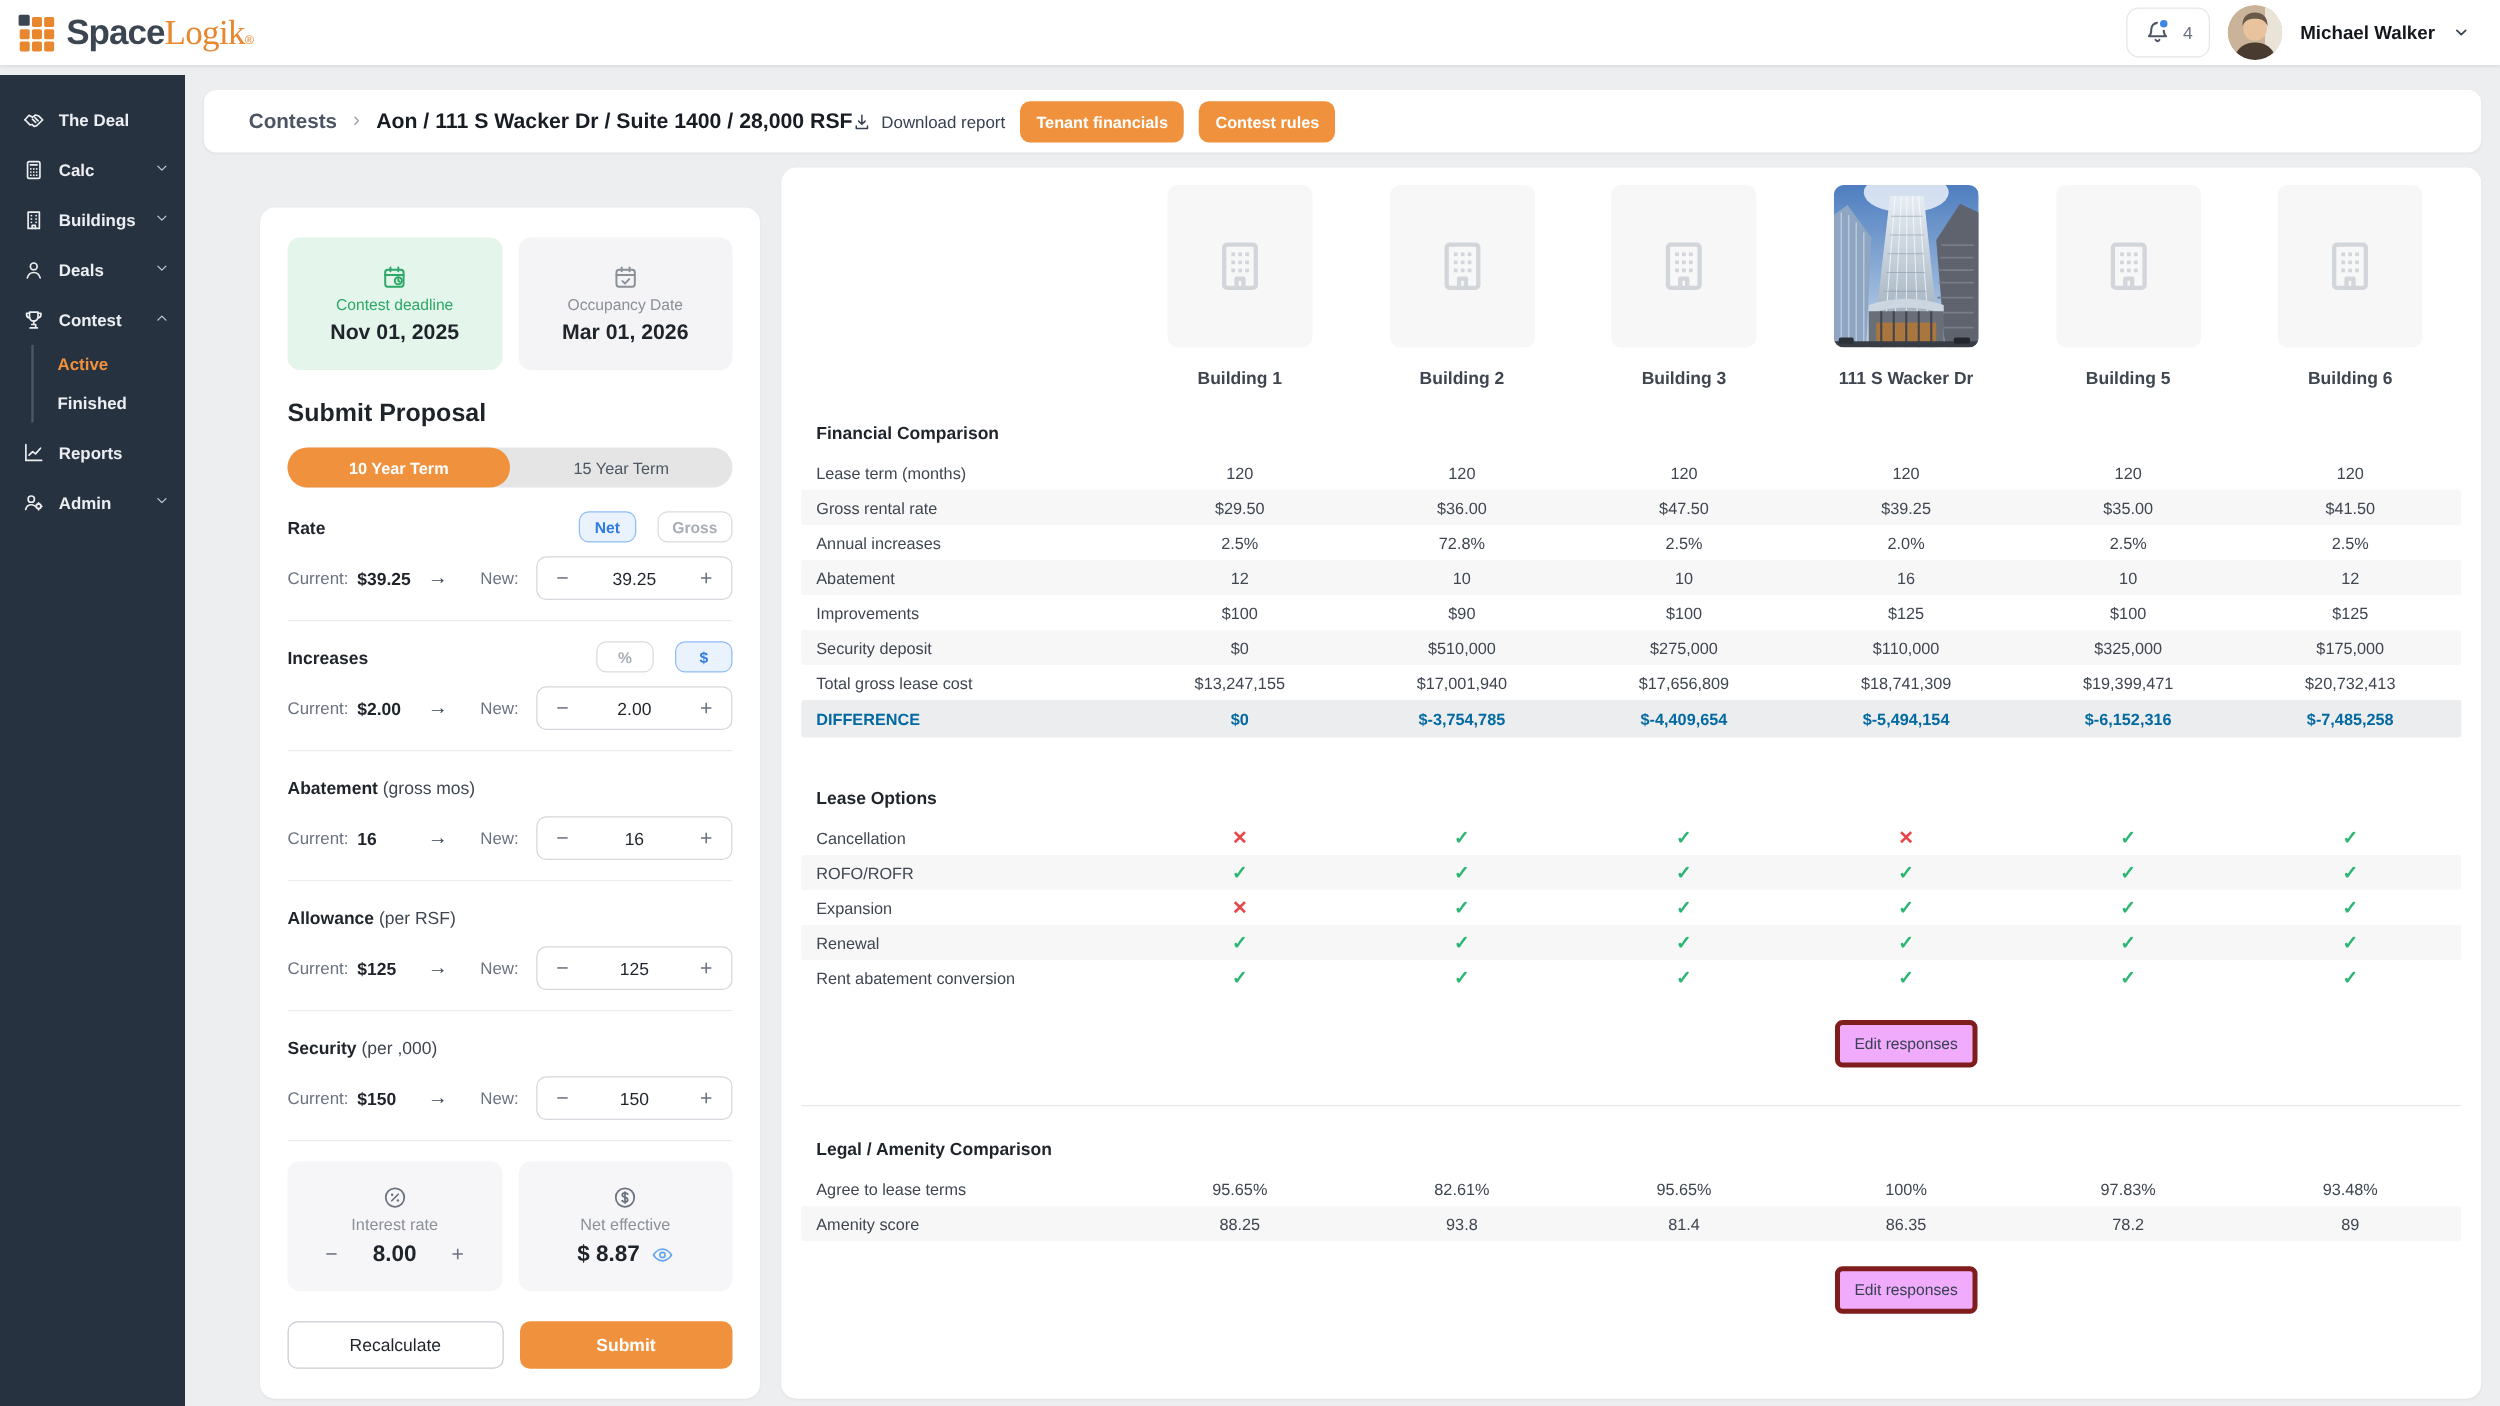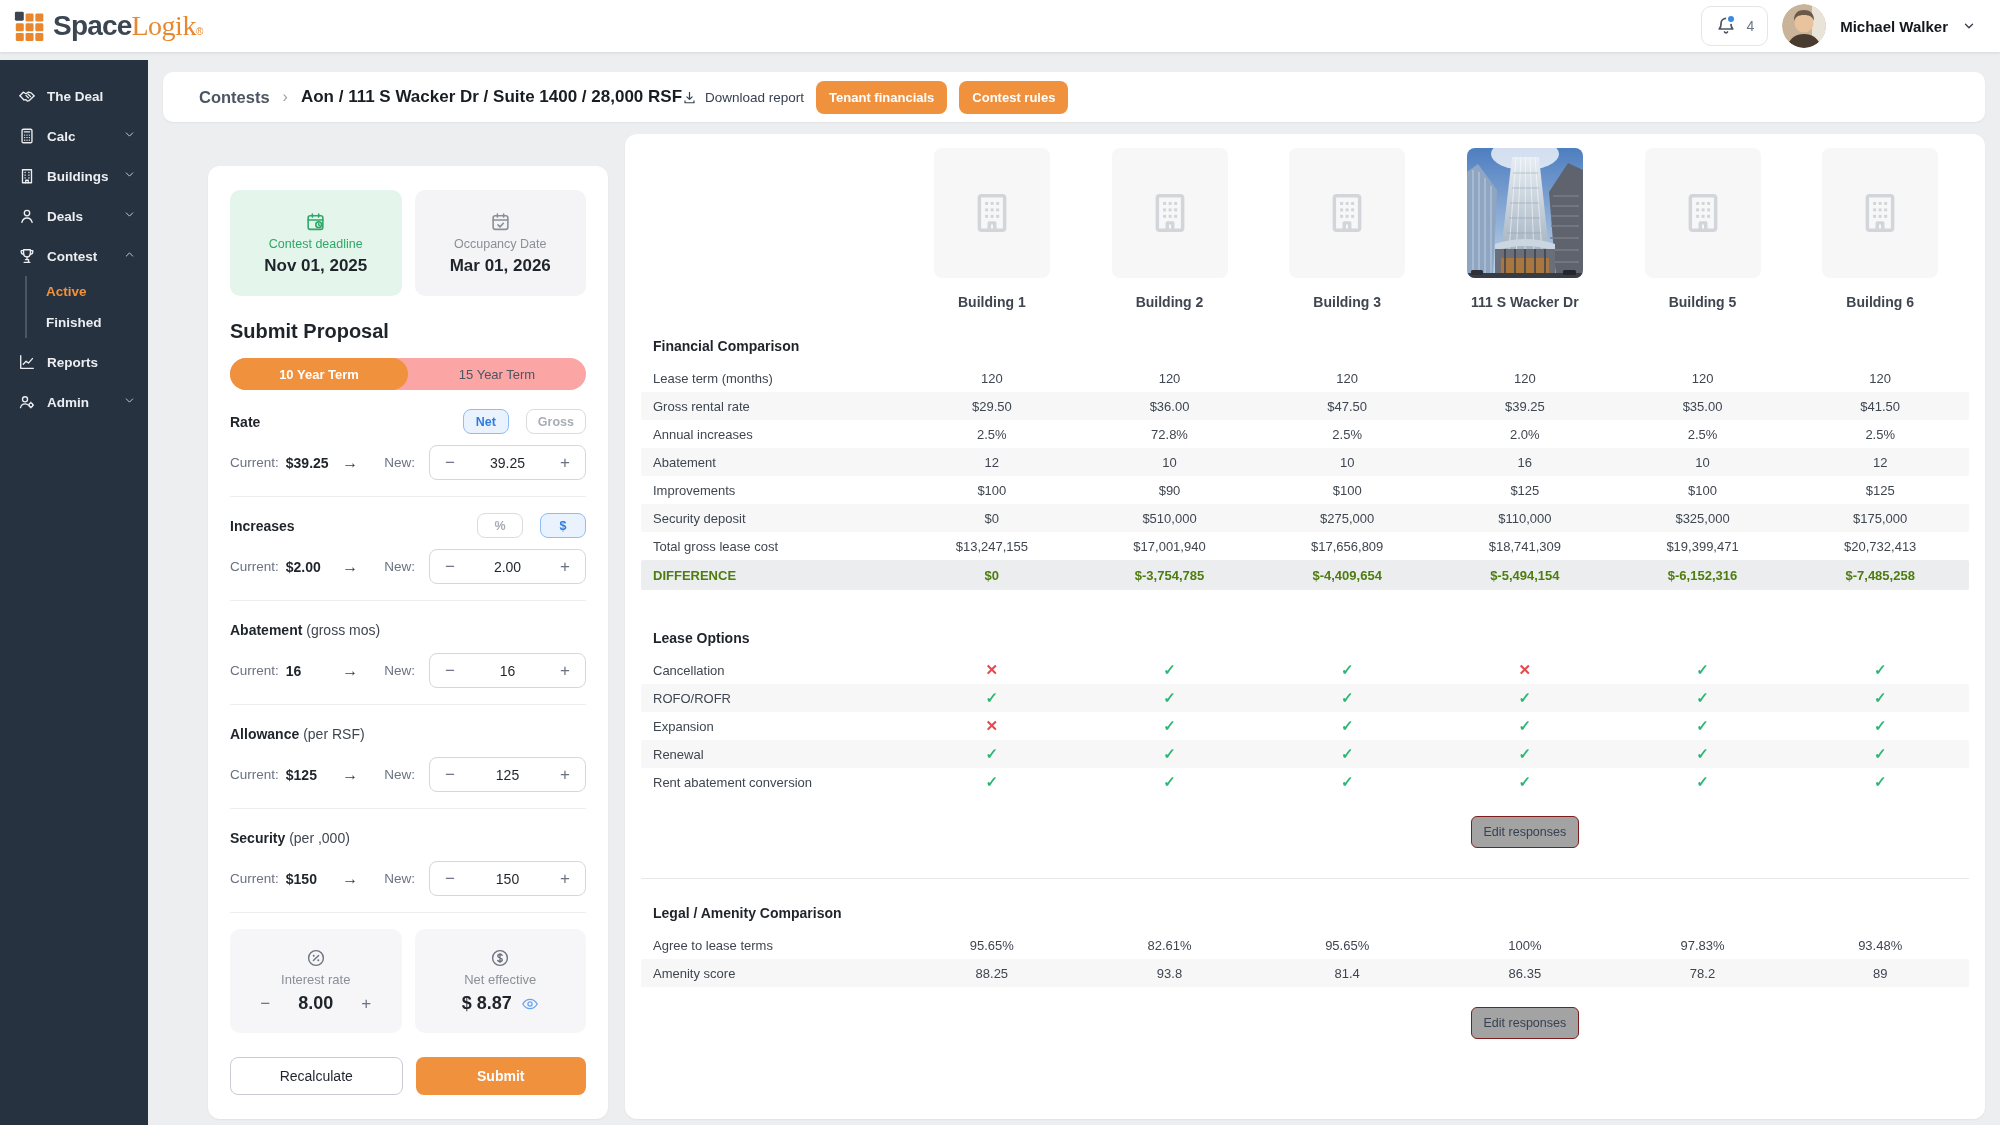--- a/index.html
+++ b/index.html
@@ -54,21 +54,21 @@
   
   .date-cards{display:flex;gap:13px}
   .dcard{flex:1;height:106px;border-radius:10px;display:flex;flex-direction:column;align-items:center;justify-content:center;gap:5px}
   .dcard.green{background:#E4F5EC}
   .dcard.gray{background:#F4F4F6}
   .dcard.green .dlabel,.dcard.green .dicon{color:#2DA866}
   .dcard.gray .dlabel,.dcard.gray .dicon{color:#8A8F98}
   .dlabel{font-size:12.5px}
   .ddate{font-size:17px;font-weight:700;color:#1F242B}
   .sp-title{font-size:20px;font-weight:700;margin:24px 0 15px}
-  .term-toggle{background:#fca5a5;border-radius:17px;height:32px;display:flex;margin-bottom:19px}
+  .term-toggle{background:#e5e5e5;border-radius:17px;height:32px;display:flex;margin-bottom:19px}
   .term-tab{flex:1;display:flex;align-items:center;justify-content:center;font-size:13px;color:#4B5563;border-radius:17px;cursor:pointer}
   .term-tab.active{background:#F0913D;color:#fff;font-weight:700}
   .frow1{display:flex;align-items:center;justify-content:space-between;margin-bottom:11px;min-height:25px}
   .flabel{font-size:14px;font-weight:700;color:#1F242B}
   .fsuffix{font-weight:400;color:#3F4650}
   .pills{display:flex;gap:17px}
   .pill{min-width:46px;height:25px;border-radius:8px;border:1px solid #D9DBDF;background:#fff;color:#A8ADB5;
         font-size:12.5px;font-weight:700;display:flex;align-items:center;justify-content:center;padding:0 11px}
   .pill.active{background:#EAF2FE;border-color:#8FBCF6;color:#2F7CE0}
   .frow2{display:flex;align-items:center;font-size:13.5px;color:#6B7280}
@@ -99,25 +99,25 @@
   .bspacer{width:262px;min-width:262px}
   .bcol{flex:1;display:flex;flex-direction:column;align-items:center;gap:16px;cursor:pointer}
   .bimg{width:116px;height:130px;border-radius:8px;background:#F7F7F8;display:flex;align-items:center;justify-content:center;
         color:#D2D5D9;overflow:hidden}
   .bname{font-size:14px;font-weight:700;color:#3F4650}
   .sec{font-size:14px;font-weight:700;color:#1F242B;margin:26px 0 10px 12px}
   .sec.first{margin-top:28px}
   .trow{height:28px;border-radius:2px}
   .trow.alt{background:#F7F7F8}
   .trow.diff{background:#ECEDEF;height:30px}
-  .trow.diff .rlabel,.trow.diff .cval{font-weight:700;color:#4d7c0f}
+  .trow.diff .rlabel,.trow.diff .cval{font-weight:700;color:#0369a1}
   .mark-yes{color:#2BB673;font-size:15px;font-weight:700}
   .mark-no{color:#E5484D;font-size:15px;font-weight:700}
   .btnrow{margin-top:20px}
-  .editbtn{border:1px solid #7f1d1d;background:#a3a3a3;border-radius:6px;padding:8px 12px;font-size:12.5px;color:#374151}
+  .editbtn{border:4px solid #7f1d1d;background:#f0abfc;border-radius:6px;padding:8px 12px;font-size:12.5px;color:#374151}
   .hdiv{height:1px;background:#E7E8EA;margin:30px 0 4px}
   .icn{display:inline-flex}
   .icn svg{display:block}
 </style>
 </head>
 <body>
 
 <header class="hdr">
   <div class="brand">
     <span class="icn">

